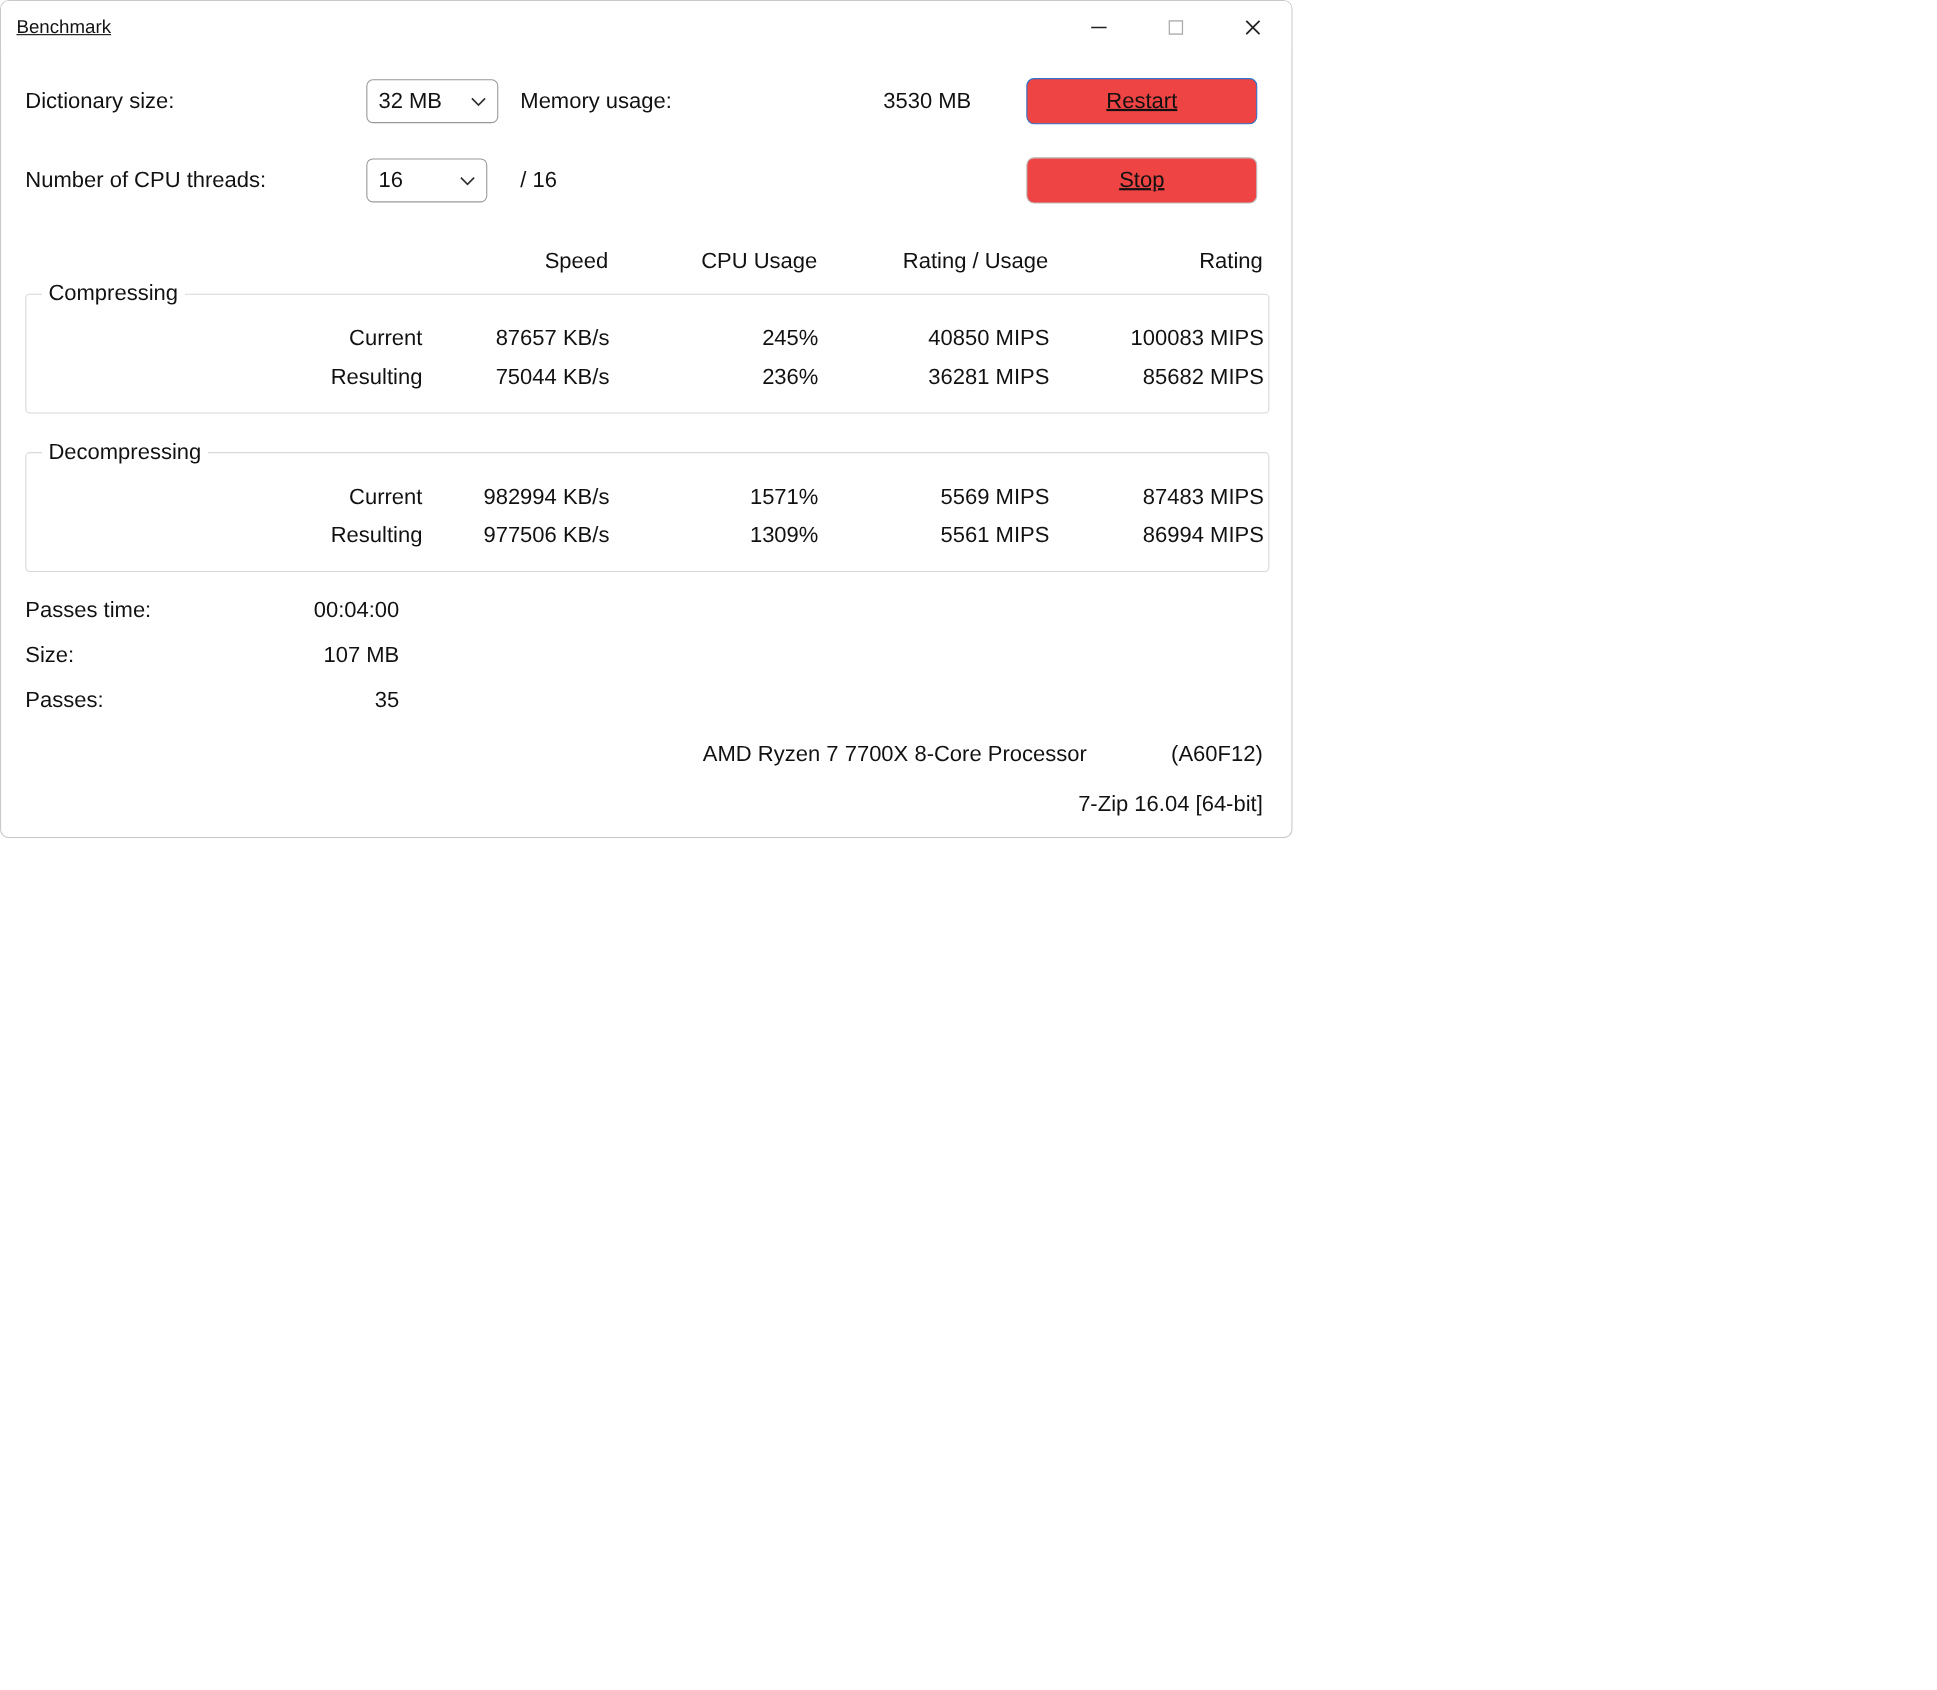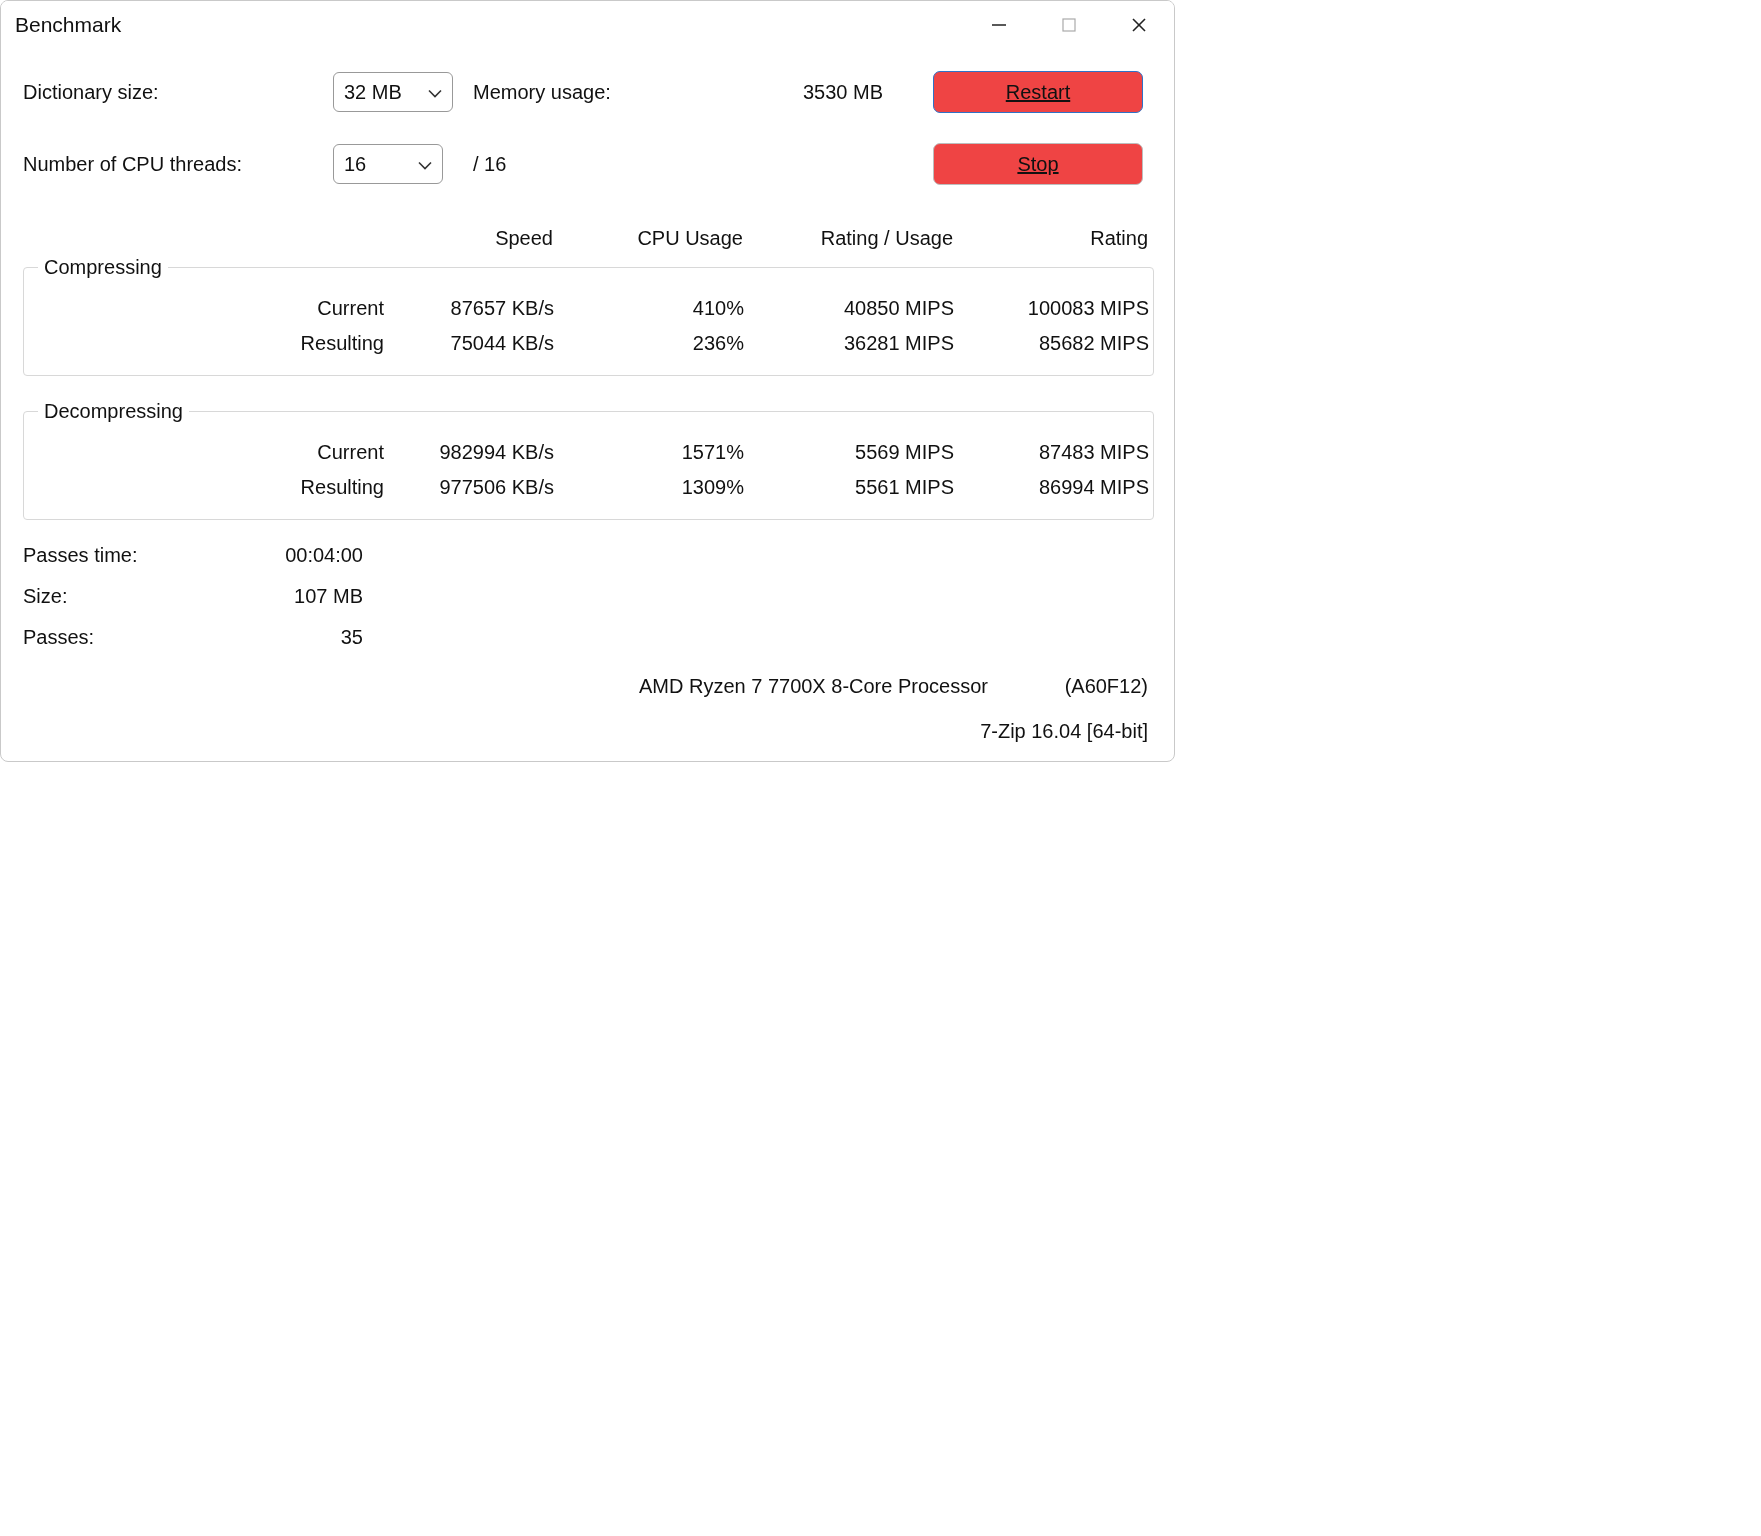--- a/index.html
+++ b/index.html
@@ -18,21 +18,21 @@
     overflow: hidden;
   }
   .titlebar {
     display: flex;
     align-items: center;
     justify-content: space-between;
     height: 48px;
     padding-left: 14px;
     background: #fff;
   }
-  .title-text { font-size: 21px; }
+  .title-text { font-size: 17px; text-decoration: underline; }
   .win-controls { display: flex; height: 100%; }
   .win-btn {
     width: 70px;
     display: flex;
     align-items: center;
     justify-content: center;
     font-size: 18px;
     color: #222;
   }
   .win-btn.disabled { color: #aaa; }
@@ -215,21 +215,21 @@
       <div>CPU Usage</div>
       <div>Rating / Usage</div>
       <div>Rating</div>
     </div>
 
     <fieldset class="group">
       <legend>Compressing</legend>
       <div class="data-row">
         <div>Current</div>
         <div>87657 KB/s</div>
-        <div>410%</div>
+        <div>245%</div>
         <div>40850 MIPS</div>
         <div>100083 MIPS</div>
       </div>
       <div class="data-row">
         <div>Resulting</div>
         <div>75044 KB/s</div>
         <div>236%</div>
         <div>36281 MIPS</div>
         <div>85682 MIPS</div>
       </div>

